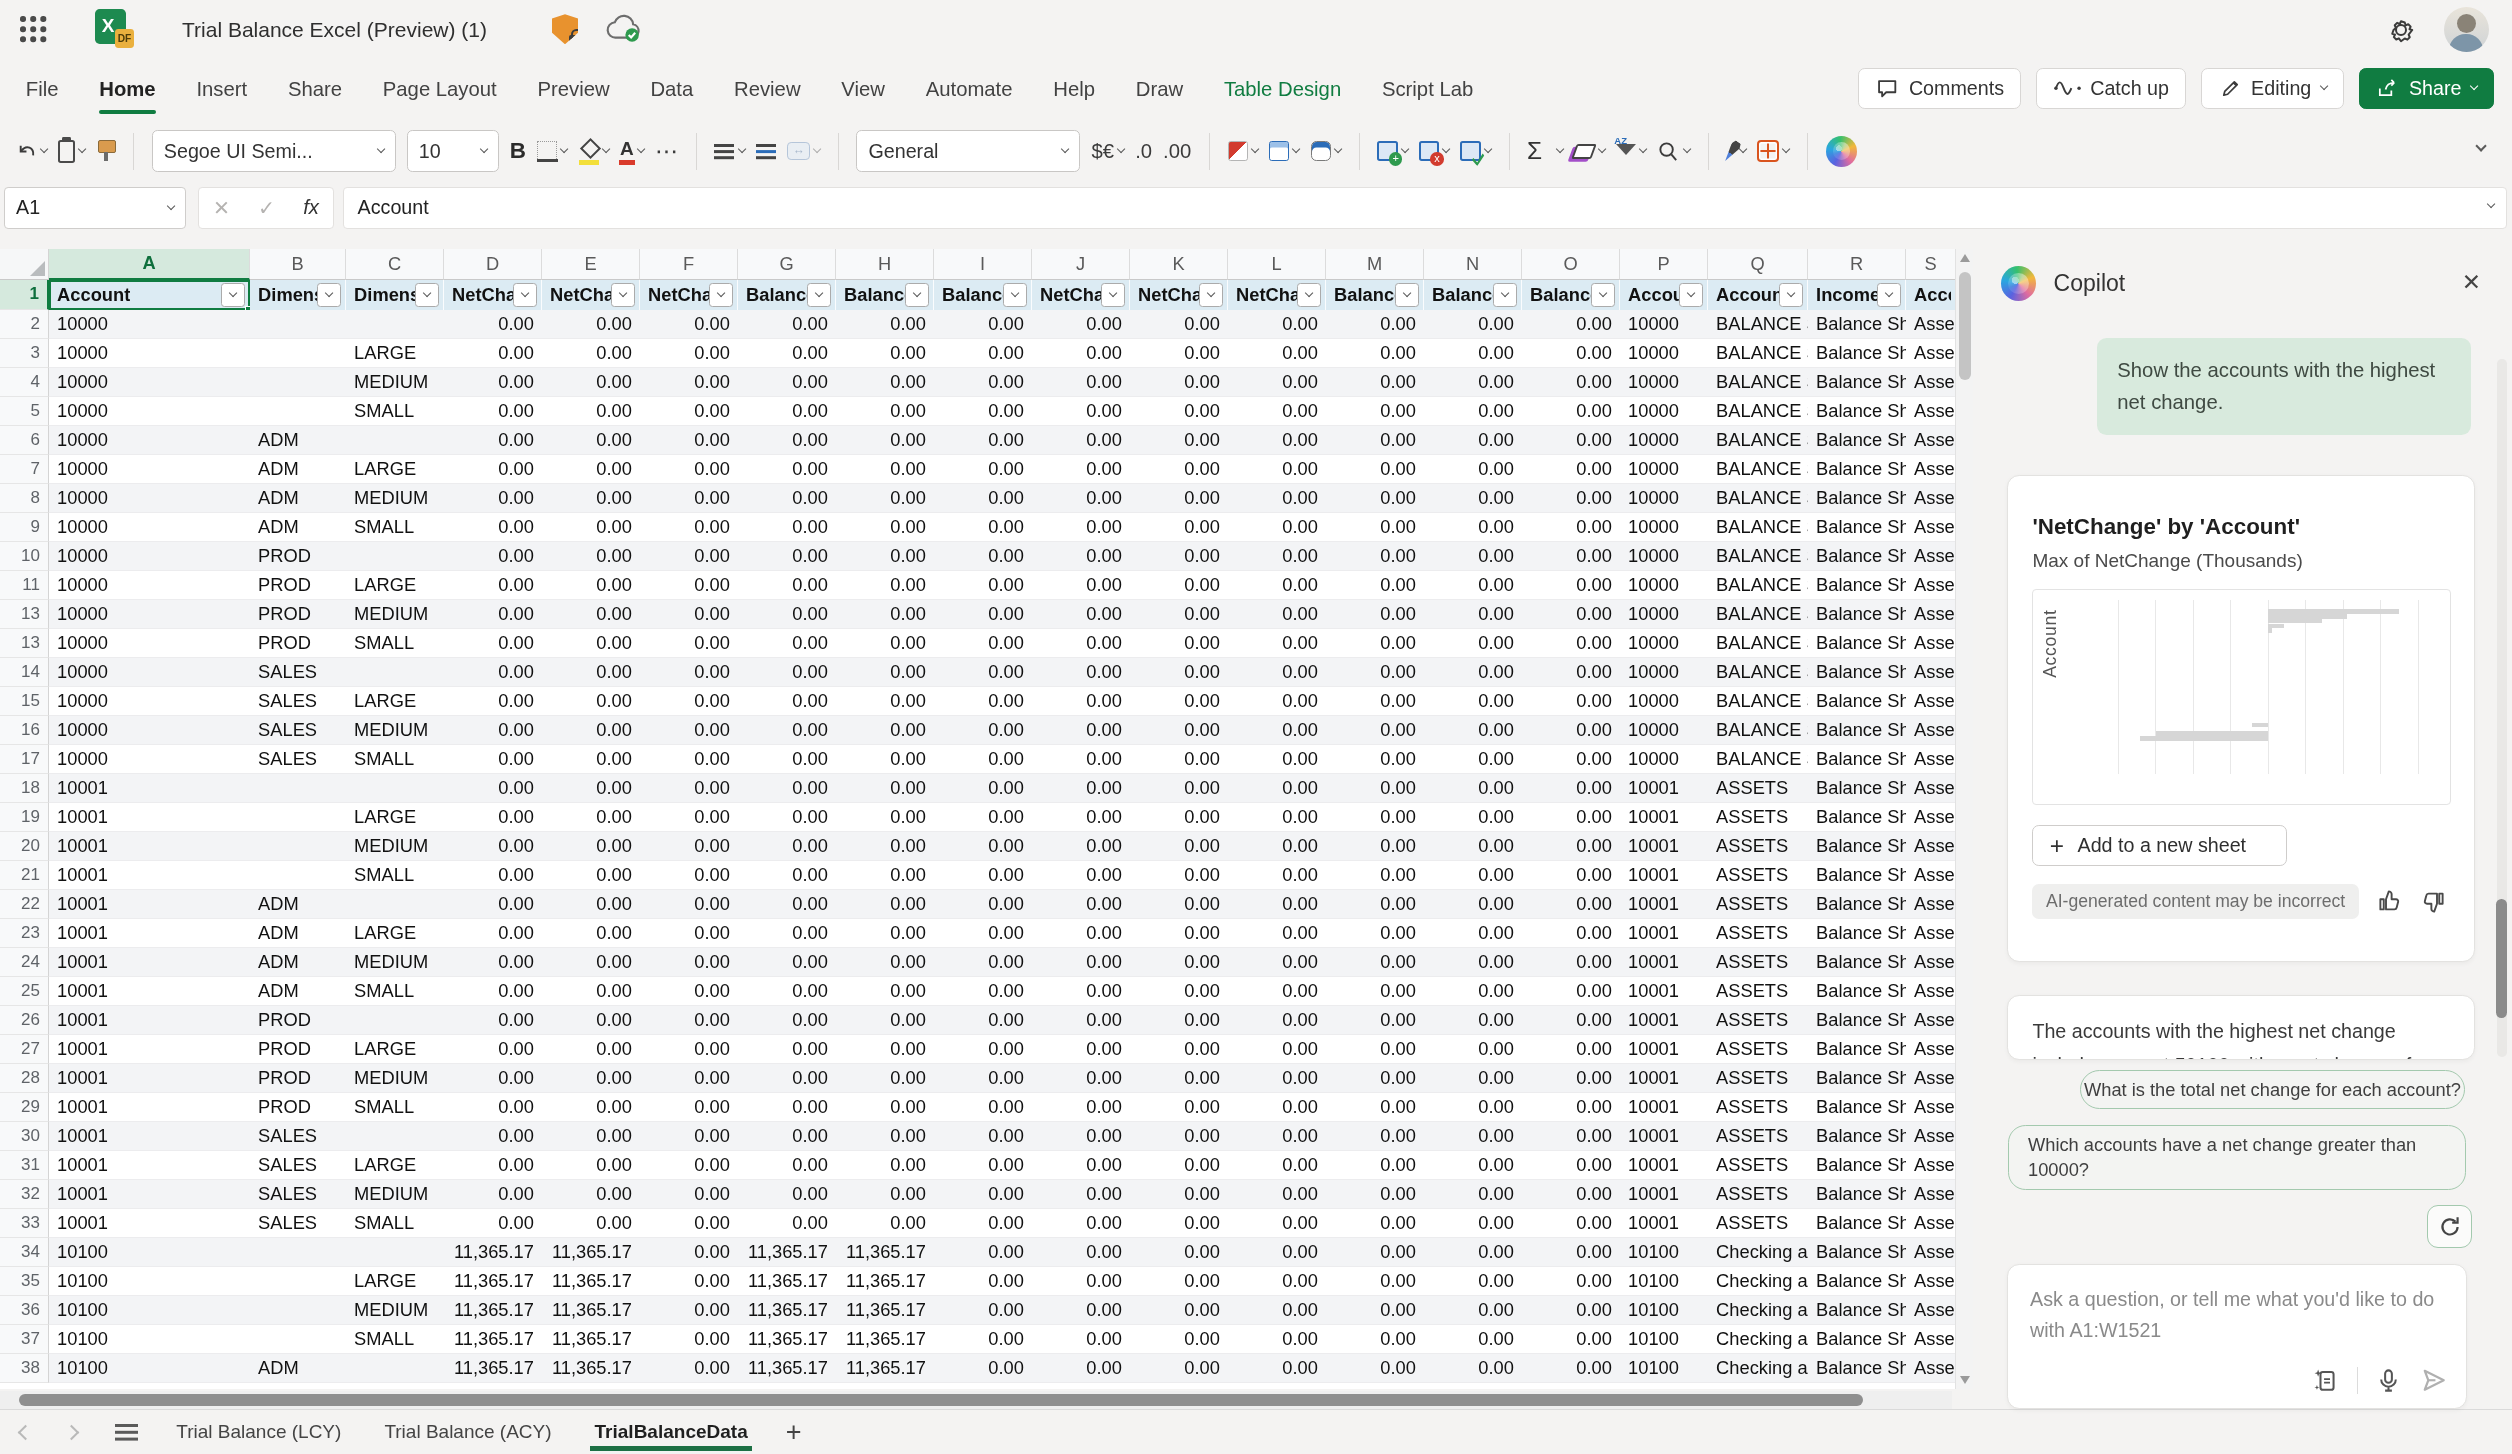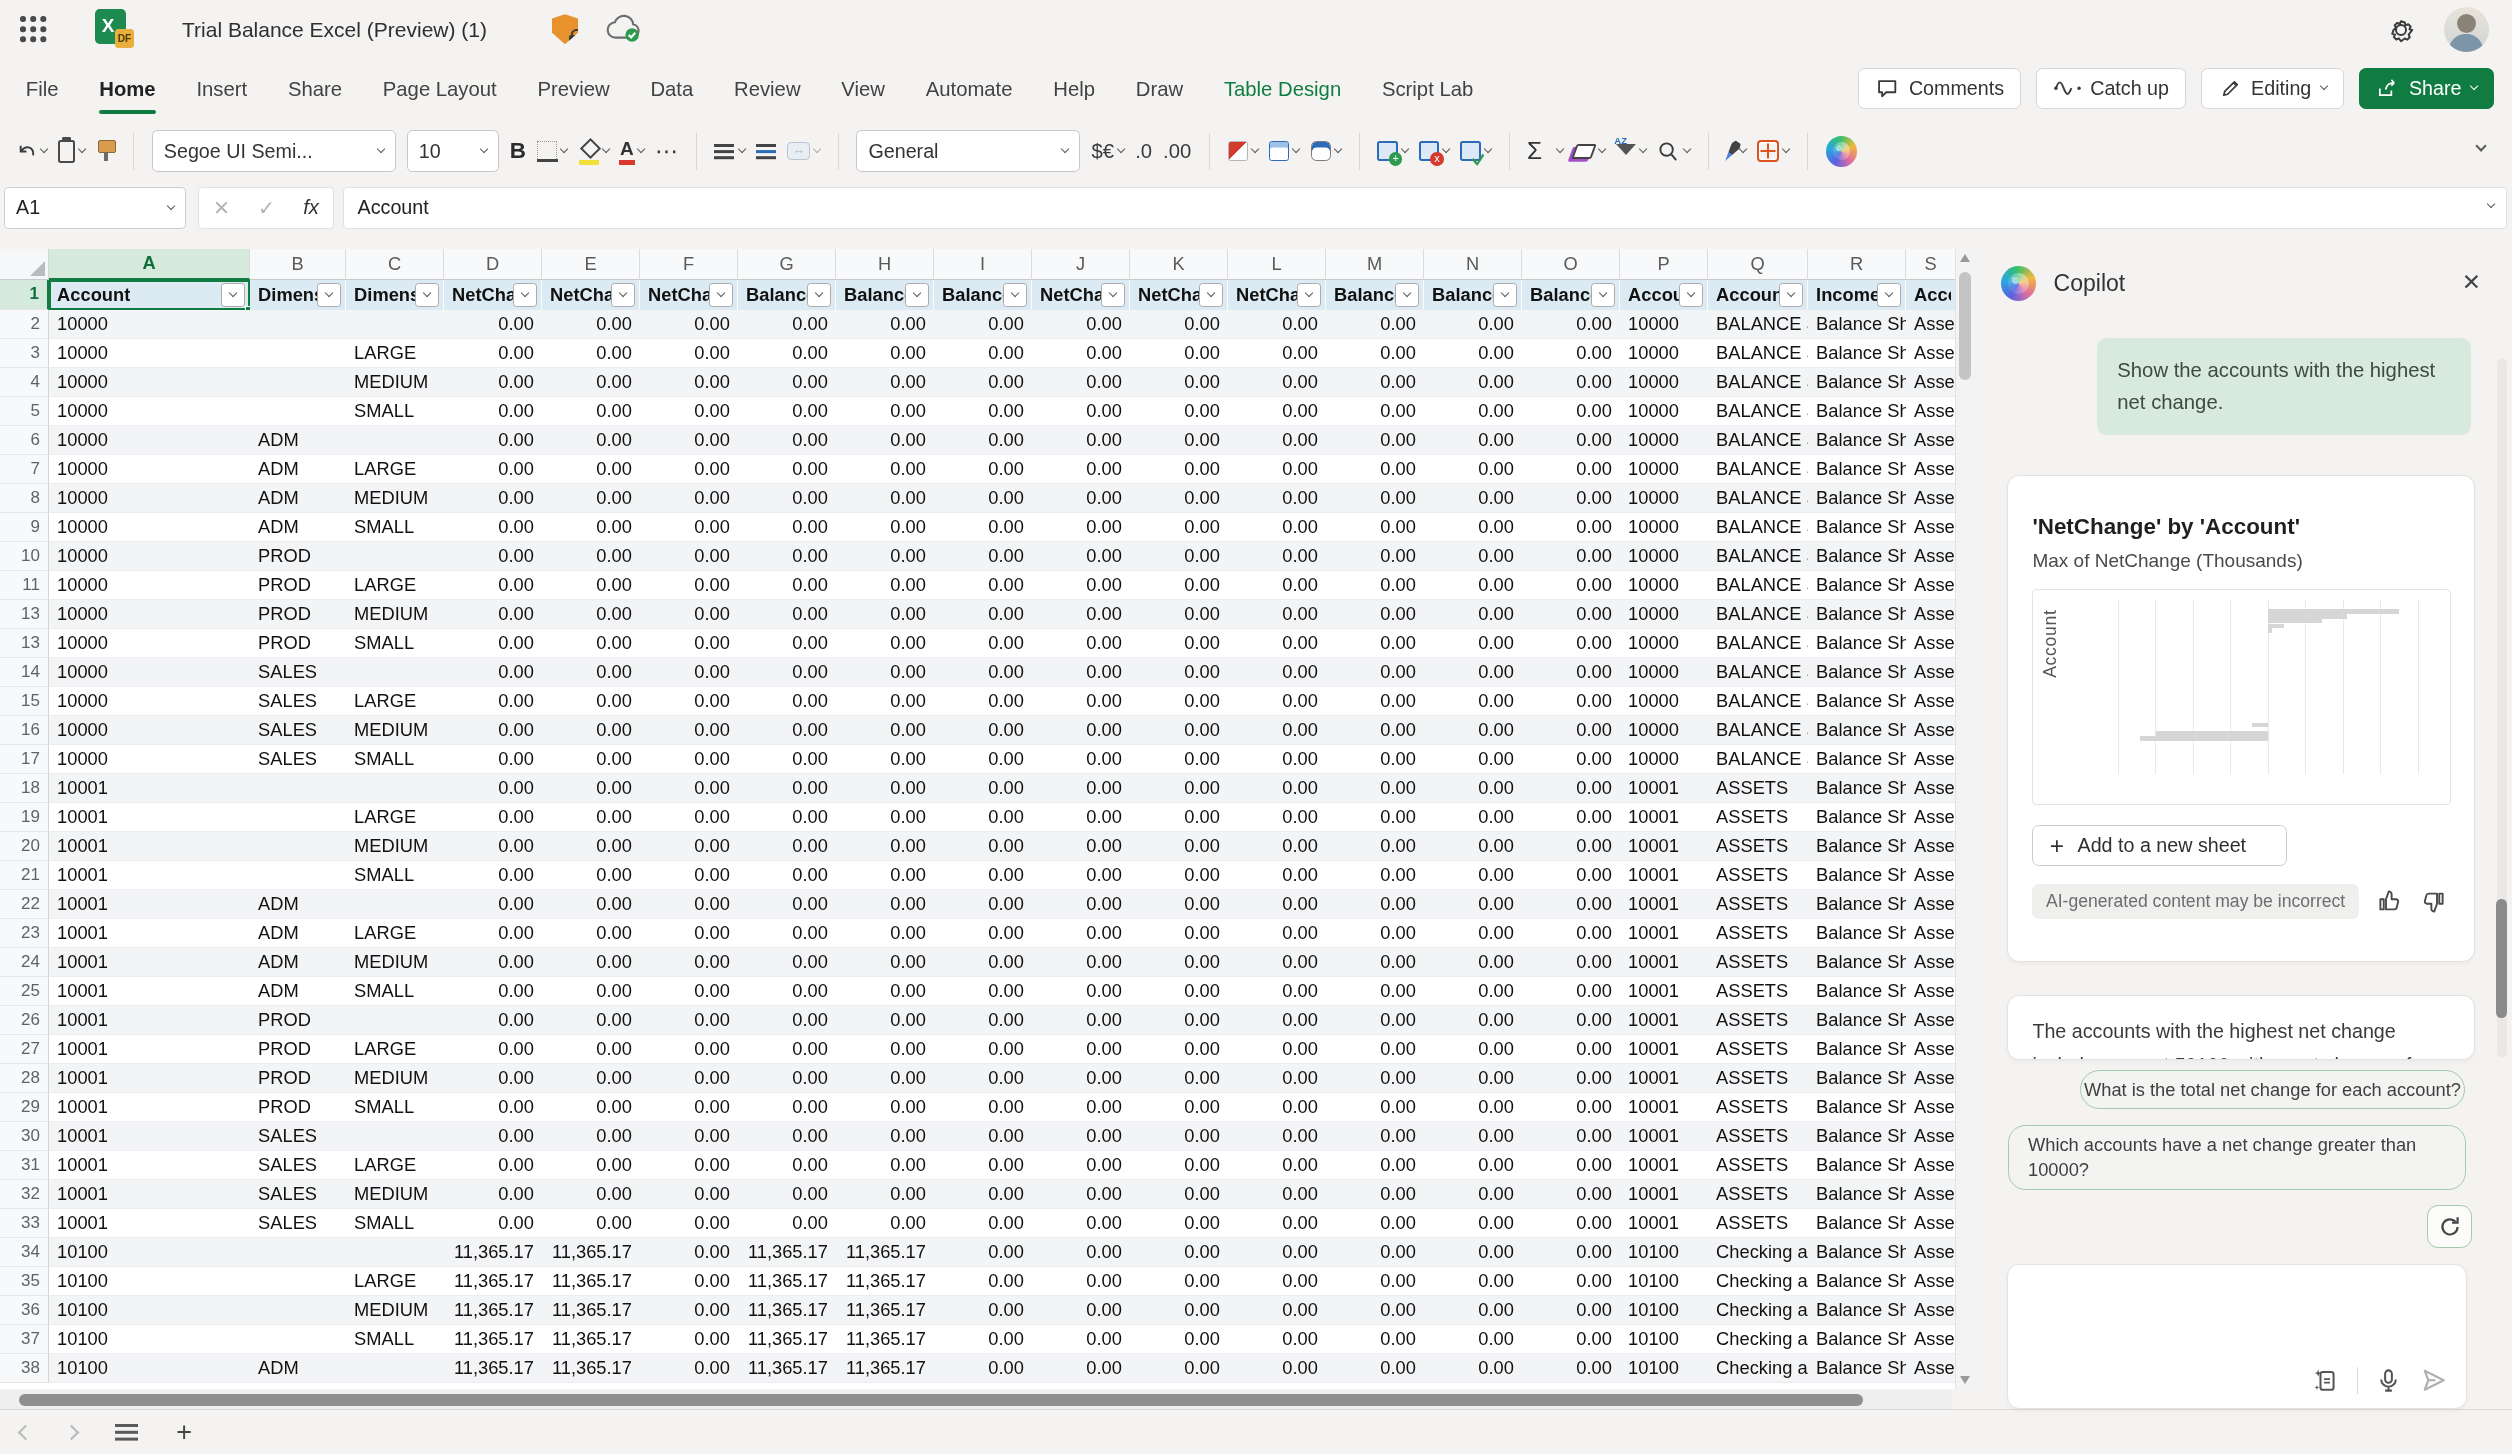--- a/index.html
+++ b/index.html
@@ -1357,20 +1357,25 @@
   <span class="sarrow down"></span>
 </div>
 <div class="hscroll">
   <div class="hthumb"></div>
 </div>
 
 <div class="tabbar">
   <i class="navchv l"></i>
   <i class="navchv r"></i>
   <div class="hamb"></div>
+  <div class="stabs" id="stabs">
+      <span class="stab ">Trial Balance (LCY)</span>
+      <span class="stab ">Trial Balance (ACY)</span>
+      <span class="stab active">TrialBalanceData</span>
+    </div>
   <div class="addsheet">+</div>
 </div>
 
 <div class="cp-header">
   <span class="cplogo" style="width:35px;height:35px"></span>
   <span class="cp-title">Copilot</span>
 </div>
 <div class="cp-close">✕</div>
 
 <div class="bubble">Show the accounts with the highest net change.</div>
@@ -1425,20 +1430,21 @@
 <div class="chip chip2">Which accounts have a net change greater than 10000?</div>
 
 <div class="refresh">
   <svg width="26" height="26" viewBox="0 0 24 24">
       <path d="M19 12a7 7 0 1 1-2-5" fill="none" stroke="#444" stroke-width="2"></path>
       <path d="M19 3v5h-5" fill="none" stroke="#444" stroke-width="2"></path>
     </svg>
 </div>
 
 <div class="card inputcard">
+  <div class="inputph">Ask a question, or tell me what you'd like to do with A1:W1521</div>
   <div class="inputicons">
     <svg width="28.5" height="28.5" viewBox="0 0 24 24">
         <rect x="8" y="5" width="11" height="15" rx="2" fill="none" stroke="#555" stroke-width="1.7"></rect>
         <path d="M11 11h5M11 14h5" stroke="#555" stroke-width="1.5"></path>
         <path d="M6 3l.8 2.2L9 6l-2.2.8L6 9l-.8-2.2L3 6l2.2-.8z" fill="#555"></path>
         <path d="M5 16l.6 1.6L7.2 18l-1.6.6L5 20l-.6-1.4L2.8 18l1.6-.4z" fill="#555"></path>
       </svg>
     <span class="idiv"></span>
     <svg width="27" height="27" viewBox="0 0 24 24">
         <rect x="9" y="3" width="6" height="11" rx="3" fill="none" stroke="#555" stroke-width="1.8"></rect>

